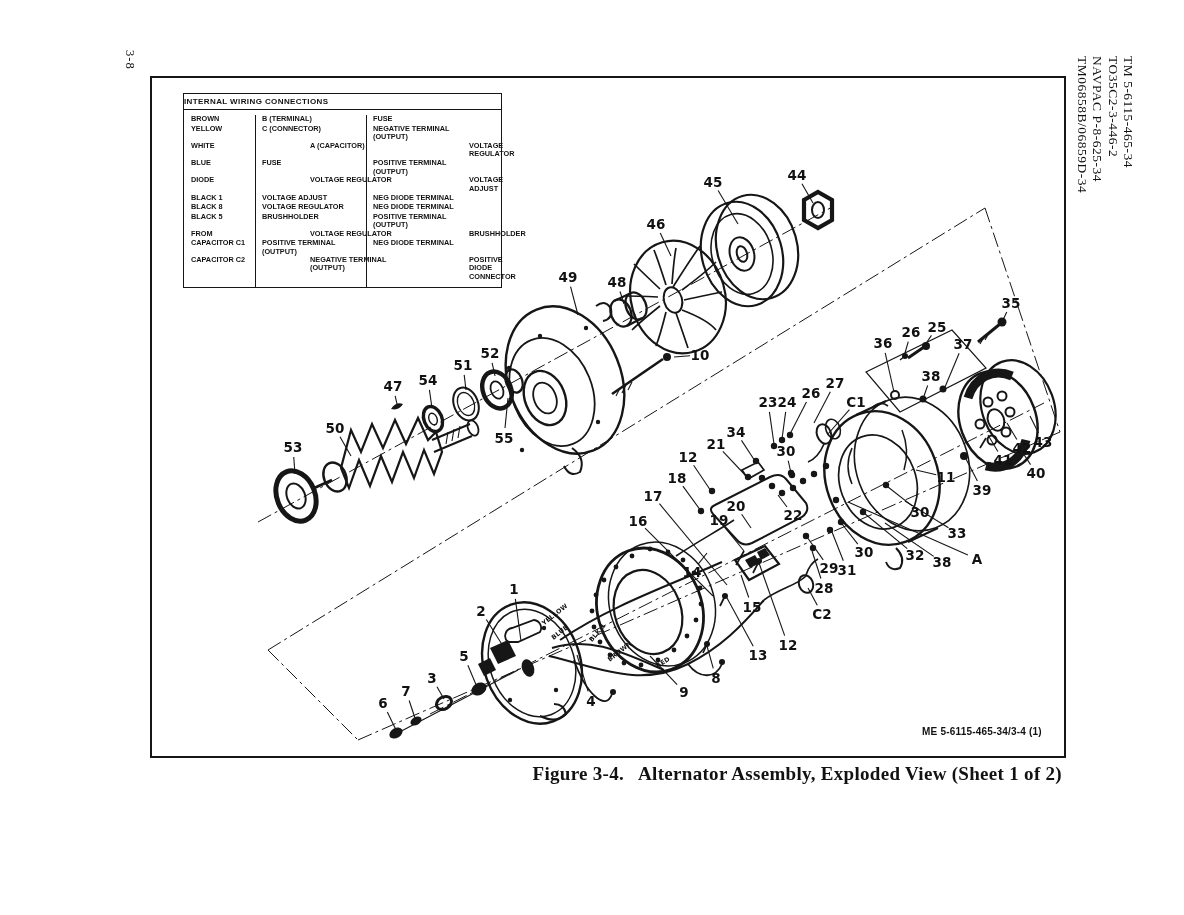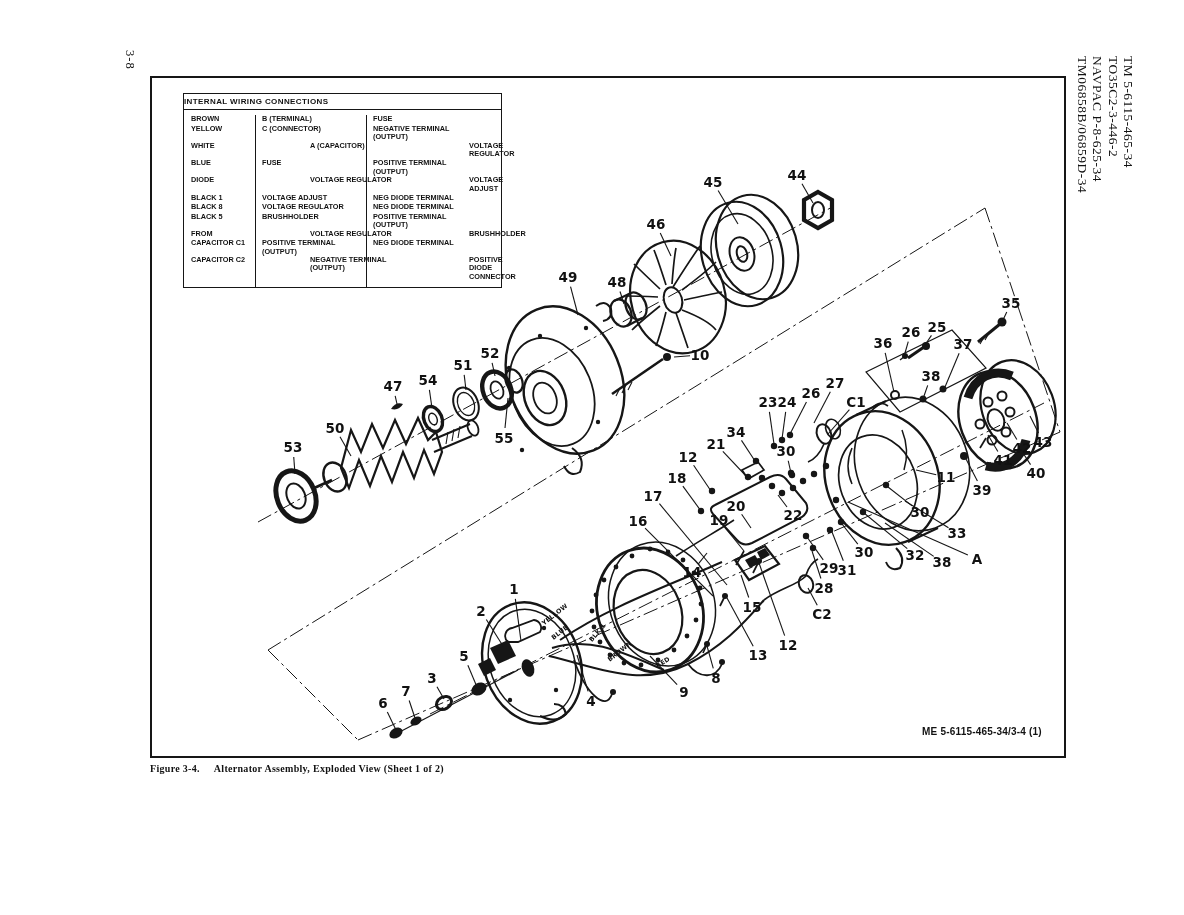--- a/index.html
+++ b/index.html
@@ -5,22 +5,22 @@
   html,body{margin:0;padding:0;background:#ffffff;}
   .page{position:relative;width:1184px;height:915px;background:#ffffff;overflow:hidden;
         font-family:"Liberation Sans",sans-serif;color:#121212;}
   .frame{position:absolute;left:150px;top:76px;width:912px;height:678px;
          border:2.5px solid #161616;background:transparent;}
   .side-label-left{position:absolute;left:122px;top:50px;writing-mode:vertical-rl;
          font-family:"Liberation Serif",serif;font-size:12.5px;letter-spacing:1px;}
   .doc-numbers{position:absolute;left:1074px;top:56px;height:260px;writing-mode:vertical-rl;
          font-family:"Liberation Serif",serif;font-size:13.5px;line-height:15.5px;letter-spacing:.5px;}
   .doc-numbers div{height:250px;}
-  .caption{position:absolute;left:150px;top:763px;width:912px;text-align:left;
-         font-family:"Liberation Serif",serif;font-weight:bold;font-size:10px;letter-spacing:.3px;}
+  .caption{position:absolute;left:150px;top:763px;width:912px;text-align:right;
+         font-family:"Liberation Serif",serif;font-weight:bold;font-size:19px;letter-spacing:.3px;}
   .caption .cap-label{margin-right:14px;}
   .drawing-number{position:absolute;left:922px;top:726px;width:150px;
          font-size:10px;font-weight:bold;letter-spacing:.2px;}
   
   .wiring-table{position:absolute;left:183px;top:93px;width:317px;background:#ffffff;
          border:1.6px solid #161616;font-size:7.3px;font-weight:bold;line-height:8.4px;}
   .wt-title{padding:4px 0 3px 0;border-bottom:1.6px solid #161616;
          font-size:8px;letter-spacing:.4px;}
   .wt-head{display:grid;grid-template-columns:71px 111px auto;border-bottom:1.6px solid #161616;}
   .wt-head div{padding:5px 0 4px 7px;font-size:7.8px;}

